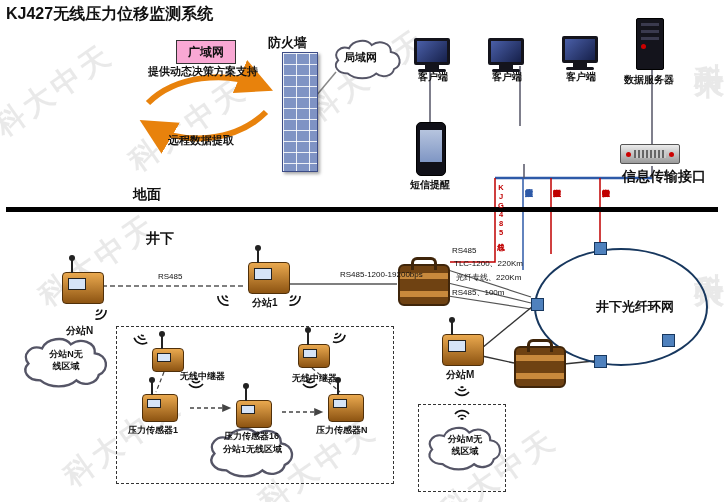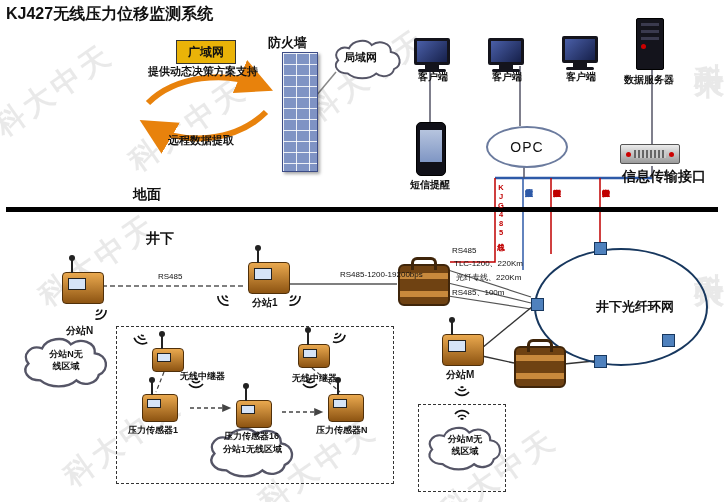--- a/index.html
+++ b/index.html
@@ -16,21 +16,21 @@
   .lbl.lg{font-size:14px;}
   .prewrap{white-space:pre-line;}
   .vtext{position:absolute;writing-mode:vertical-rl;text-orientation:upright;
          font-size:7.5px;font-weight:bold;line-height:1;letter-spacing:0;}
   .red{color:#c00000;} .blue{color:#2e5aa8;}
 
   .center-ellipse{left:33px;top:58px;width:112px;height:104px;border-radius:50%;
       background:radial-gradient(circle at 35% 30%,#74c178,#2f8f3f 60%,#1d6a2d);
       border:2px solid #17521f;display:flex;align-items:center;justify-content:center;
       text-align:center;color:#e00000;font-weight:bold;font-size:11px;line-height:1.3;}
-  .wanbox{left:176px;top:40px;width:58px;height:22px;border:1.5px solid #333;background:#eab308;
+  .wanbox{left:176px;top:40px;width:58px;height:22px;border:1.5px solid #333;background:#f9a8d4;
       display:flex;align-items:center;justify-content:center;font-size:12px;font-weight:bold;}
   .wall{left:282px;top:52px;width:34px;height:118px;background-color:#7f93c4;
       background-image:linear-gradient(rgba(255,255,255,.85) 1.5px,transparent 1.5px),
         linear-gradient(90deg,rgba(255,255,255,.85) 1.5px,transparent 1.5px);
       background-size:100% 11px,13px 100%;border:1px solid #3d4c86;
       box-shadow:2px 2px 3px rgba(0,0,0,.35);}
   .opc{left:486px;top:126px;width:78px;height:38px;border:2px solid #6b7b9e;border-radius:50%;
       background:#fff;display:flex;align-items:center;justify-content:center;
       font-size:14px;letter-spacing:1px;}
   .ring{left:534px;top:248px;width:170px;height:114px;border:2.5px solid #17375e;border-radius:50%;}
@@ -167,21 +167,20 @@
   </div>
   <div class="lbl" style="left:418px;top:70px;">客户端</div>
   <div class="lbl" style="left:492px;top:70px;">客户端</div>
   <div class="lbl" style="left:566px;top:70px;">客户端</div>
   <div class="lbl" style="left:624px;top:73px;">数据服务器</div>
 
   <div class="abs phone">
       <div class="phone-scr"></div>
     </div>
   <div class="lbl" style="left:410px;top:178px;">短信提醒</div>
-  <div class="abs opc">OPC</div>
   <div class="abs iface">
     <div class="dotr"></div>
       <div class="grille"></div>
       <div class="dotr"></div>
   </div>
   <div class="lbl sm" style="left:622px;top:168px;font-weight:bold;font-size:14px;font-family:Liberation Serif, serif;">信息传输接口</div>
 
   <div class="abs ground"></div>
   <div class="lbl lg" style="left:133px;top:186px;">地面</div>
   <div class="lbl lg" style="left:146px;top:230px;">井下</div>

